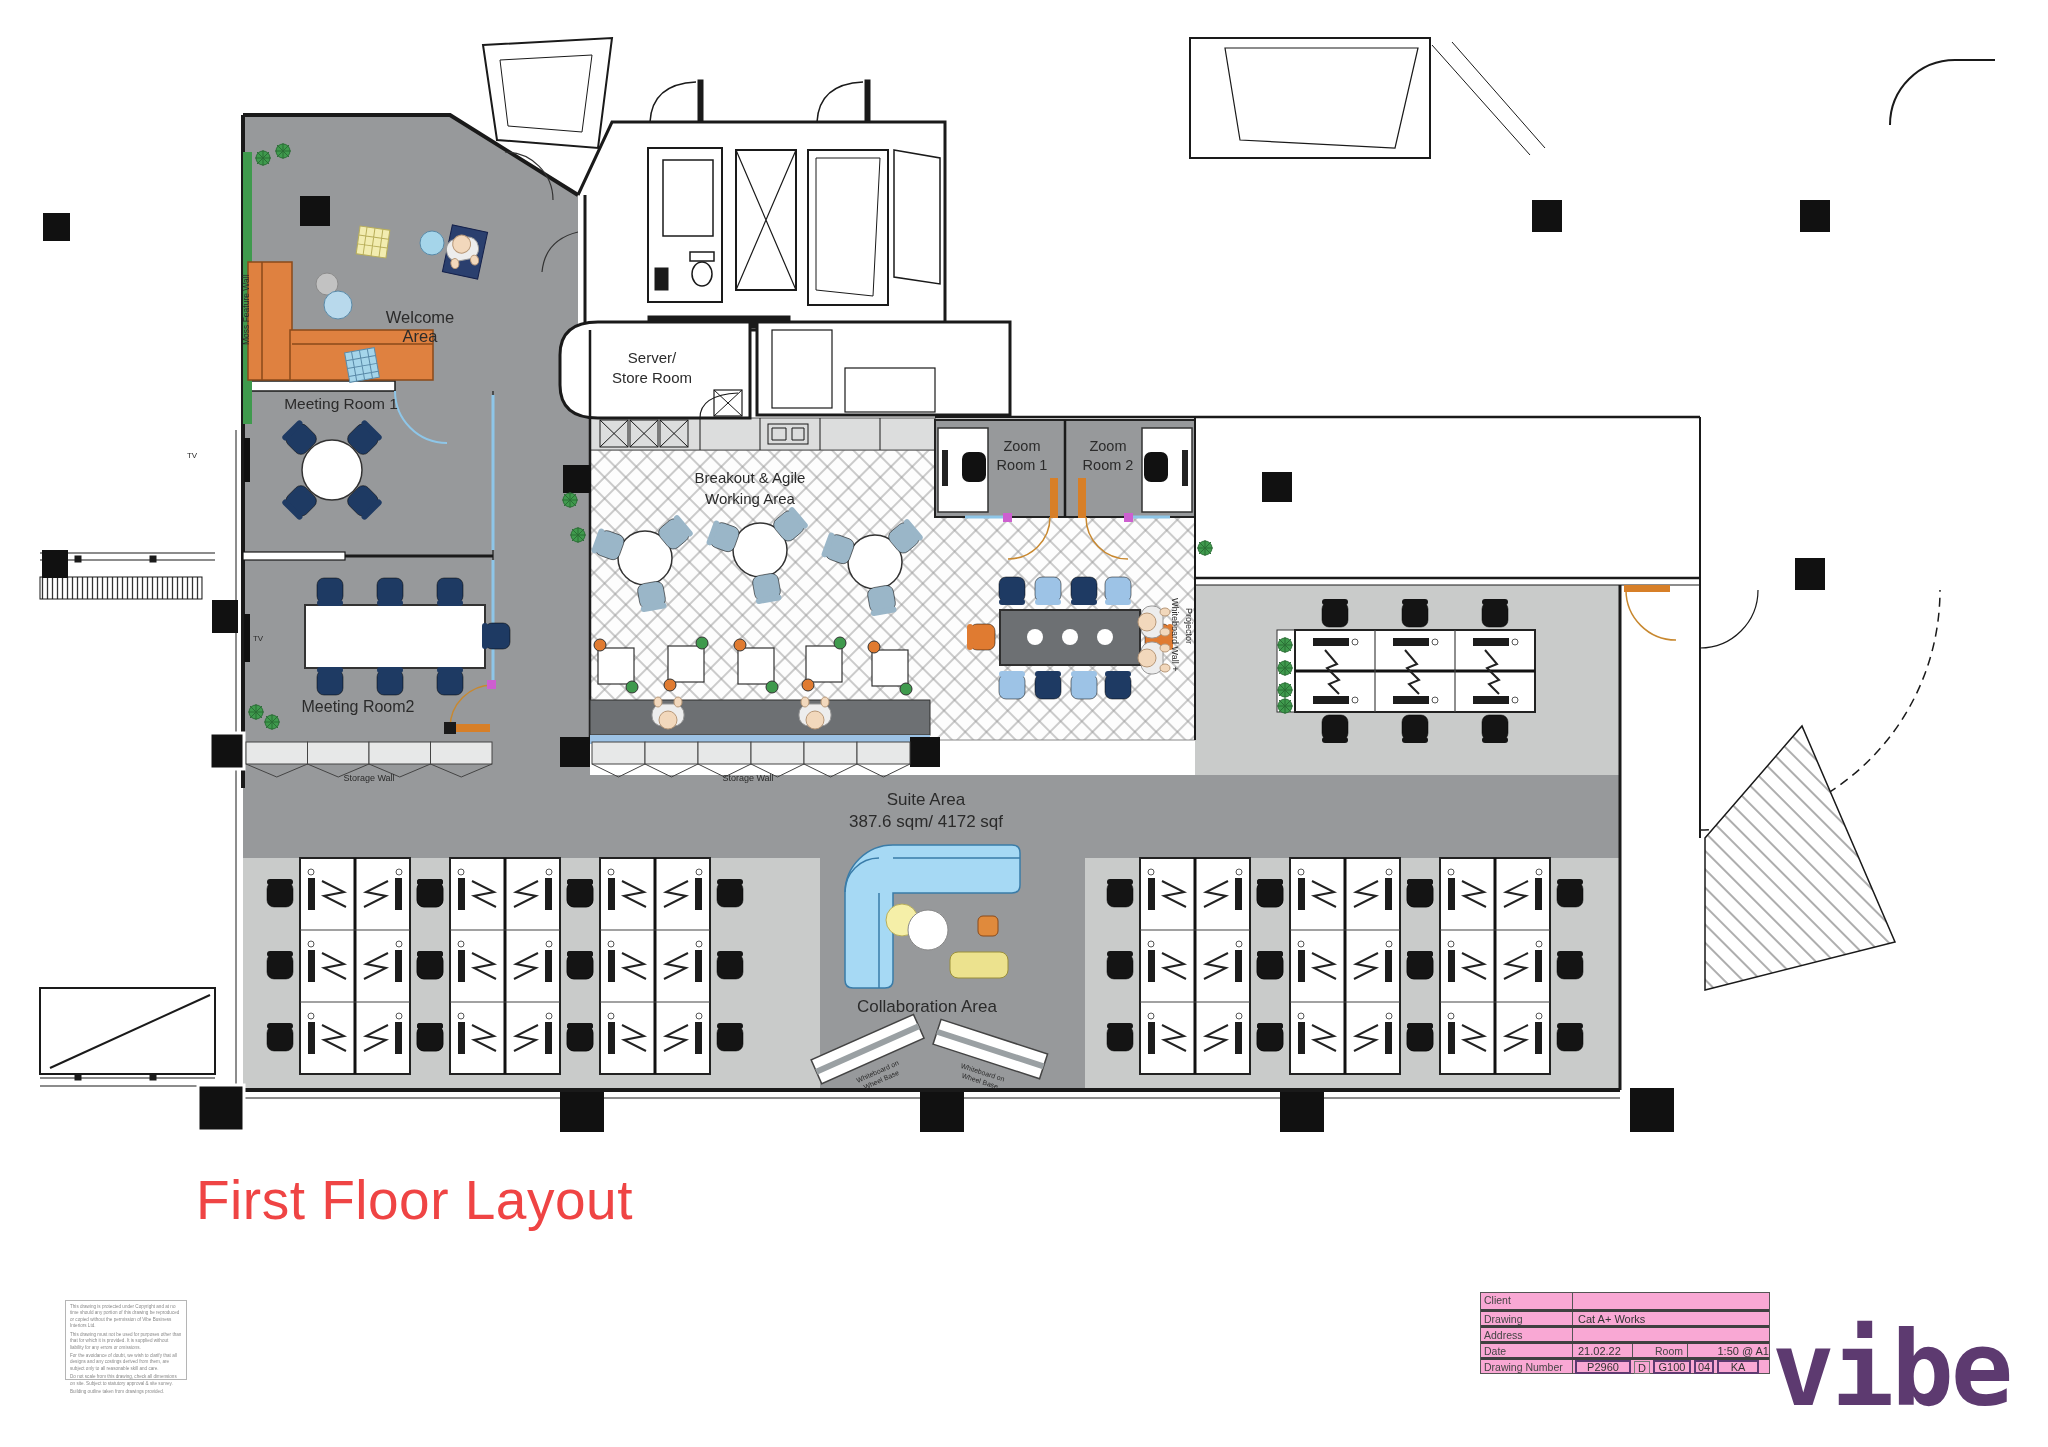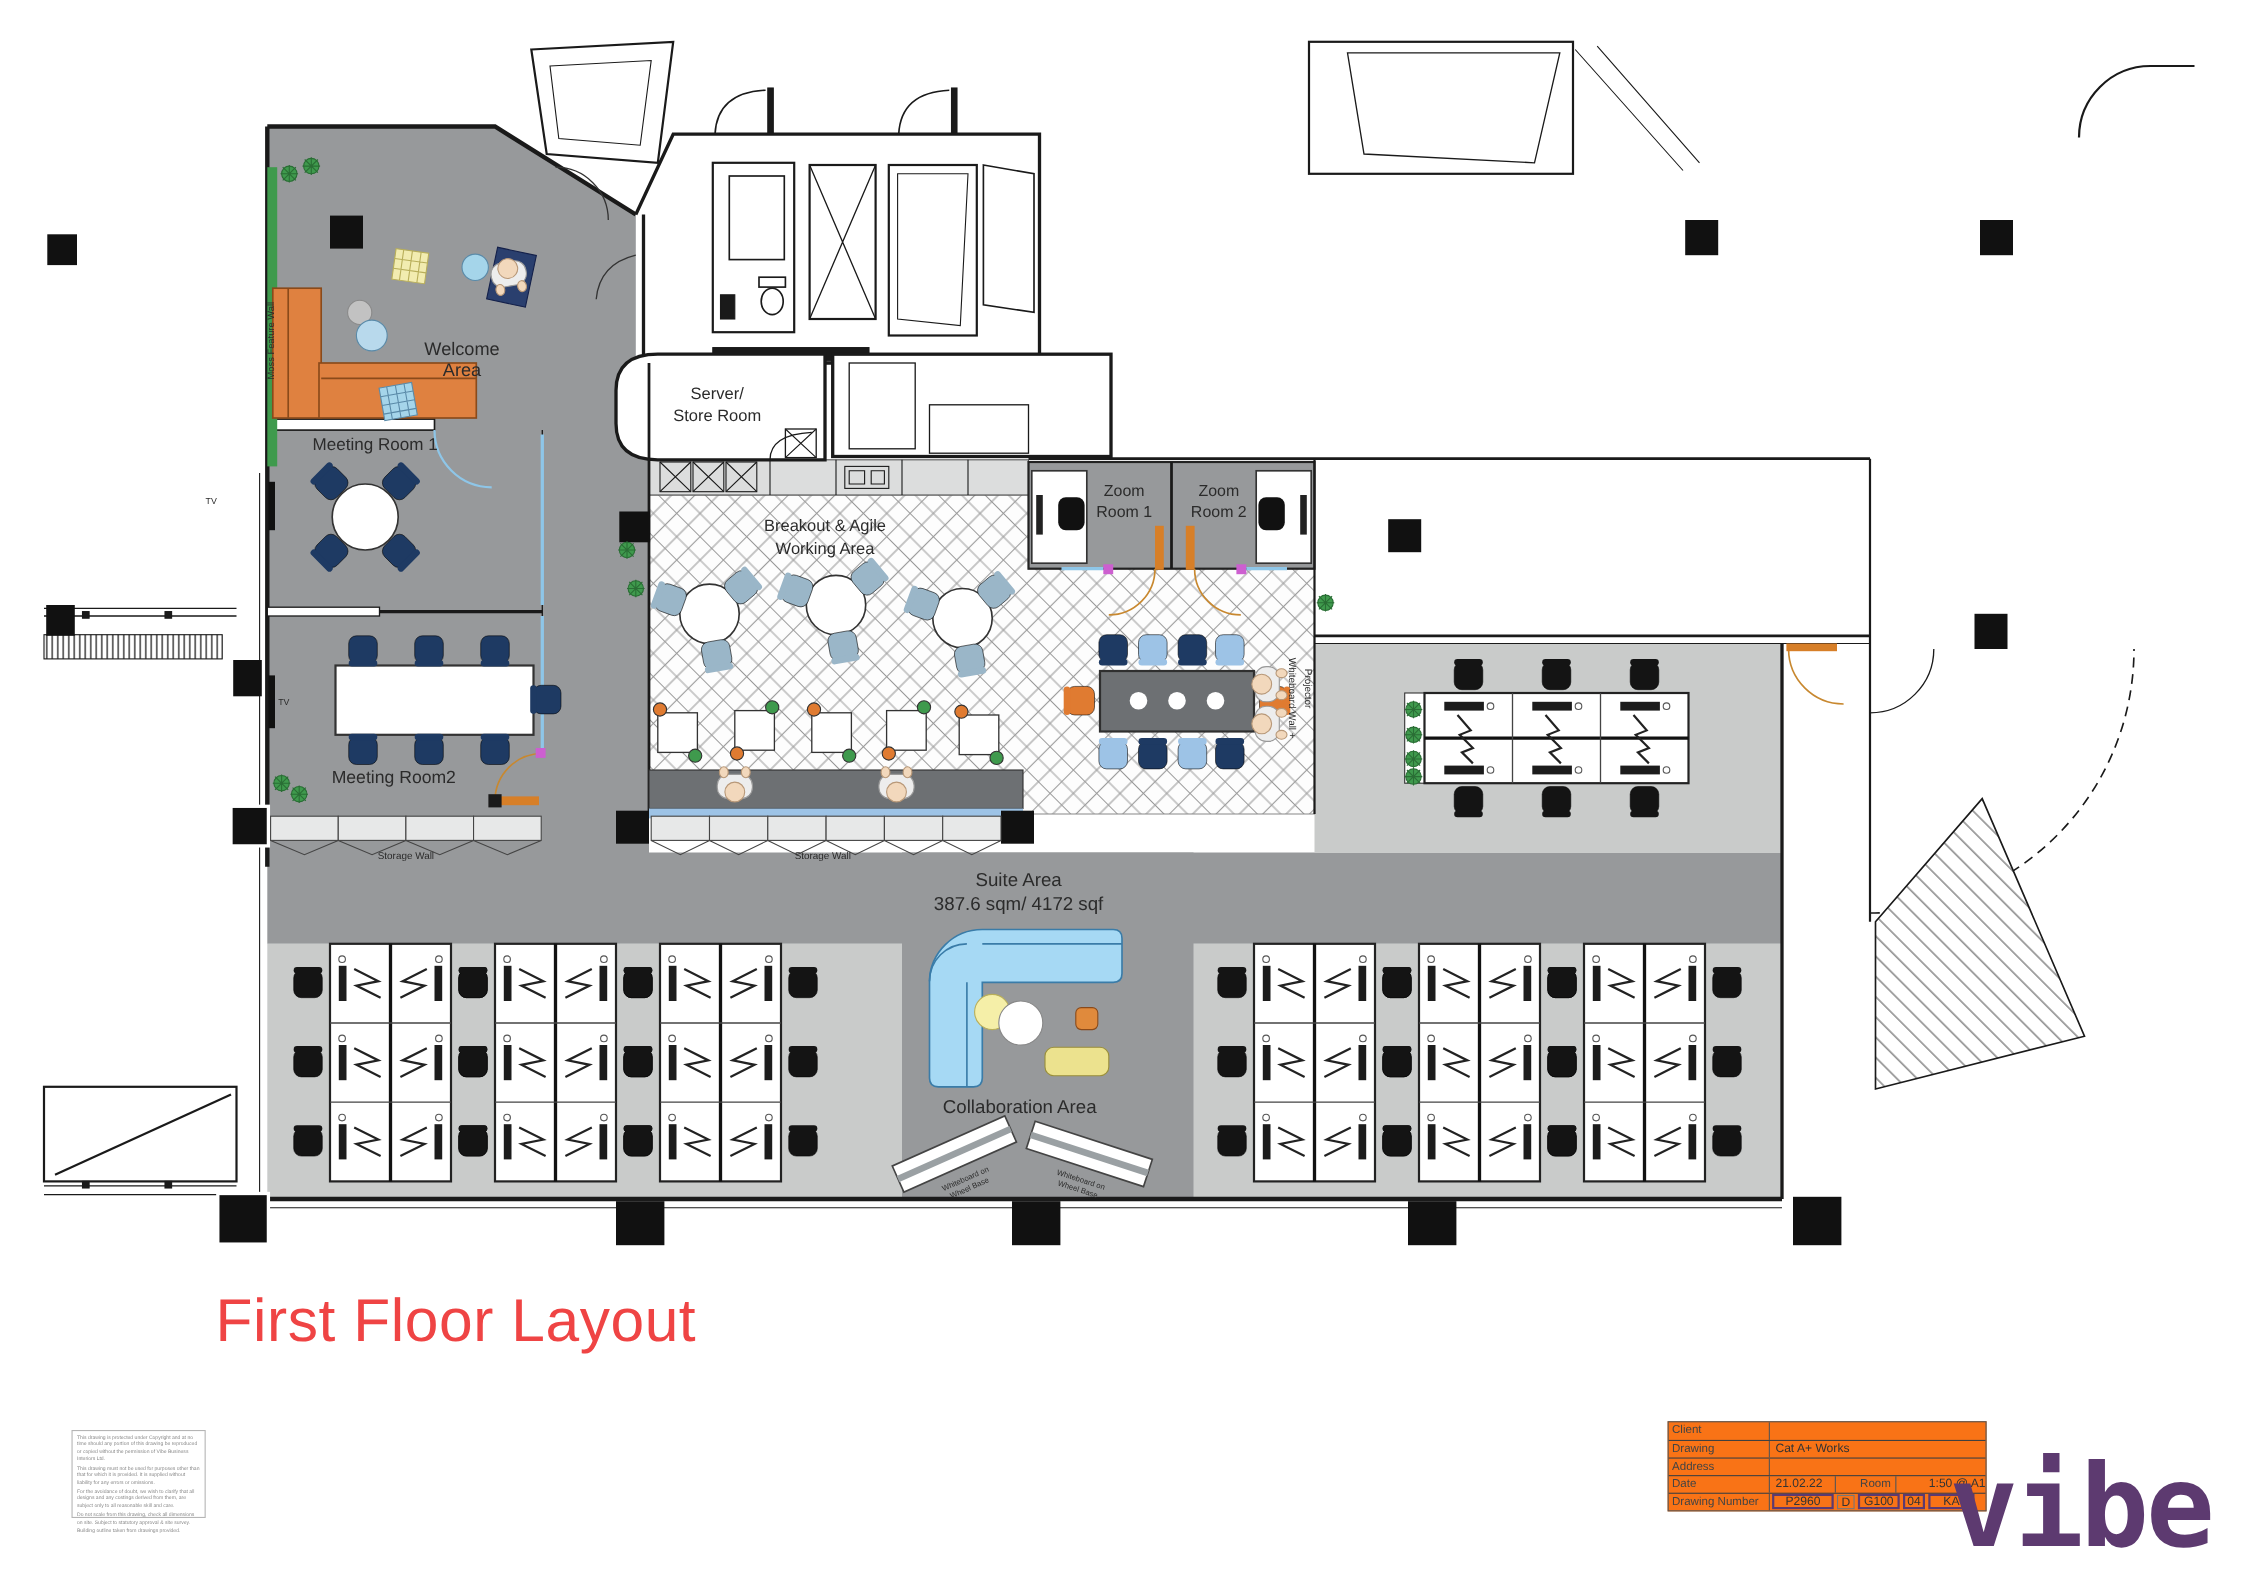--- a/index.html
+++ b/index.html
@@ -7,23 +7,23 @@
           font-family:"Liberation Sans",sans-serif;}
   .canvas svg{position:absolute;left:0;top:0;}
   svg text{font-family:"Liberation Sans",sans-serif;fill:#2b2b2b;}
   .page-title{position:absolute;left:196px;top:1168px;font-size:55px;color:#ef4444;letter-spacing:.5px;}
   .company{position:absolute;right:574px;top:1296px;text-align:right;font-size:14px;line-height:17px;color:#4a4a4a;}
   .logo{position:absolute;left:1772px;top:1308px;font-family:"DejaVu Sans Mono",monospace;
         font-weight:bold;font-size:104px;color:#5d3a70;letter-spacing:-3px;}
   .disclaimer{position:absolute;left:65px;top:1300px;width:122px;height:80px;border:1px solid #b5b5b5;
         box-sizing:border-box;padding:3px 4px;font-size:4.6px;line-height:1.4;color:#8a8a8a;}
   .disclaimer p{margin:0 0 2px 0;}
-  .tblock{position:absolute;left:1516px;top:1292px;width:290px;box-sizing:border-box;
-        border:1px solid #555;font-size:11px;color:#333;background:#f97316;}
-  .tb-row{display:flex;height:16px;line-height:15px;border-top:1px solid #404040;box-sizing:border-box;}
+  .tblock{position:absolute;left:1480px;top:1292px;width:290px;box-sizing:border-box;
+        border:1px solid #555;font-size:11px;color:#333;background:#f9a8d4;}
+  .tb-row{display:flex;height:16px;line-height:15px;border-top:3px solid #404040;box-sizing:border-box;}
   .tb-row:first-child{border-top:none;}
   .tb-label{width:92px;padding-left:3px;border-right:1px solid #555;box-sizing:border-box;
         font-size:10.5px;color:#444;overflow:hidden;white-space:nowrap;}
   .tb-val{flex:1;padding-left:5px;box-sizing:border-box;overflow:hidden;white-space:nowrap;}
   .tb-cell{box-sizing:border-box;overflow:hidden;white-space:nowrap;}
   .p-box{border:2px solid #5d3a70;height:14px;line-height:11px;text-align:center;margin-top:0px;}
   .g-box{border:1px solid #777;height:13px;line-height:12px;text-align:center;margin-top:1px;}
 </style>
 </head>
 <body>

